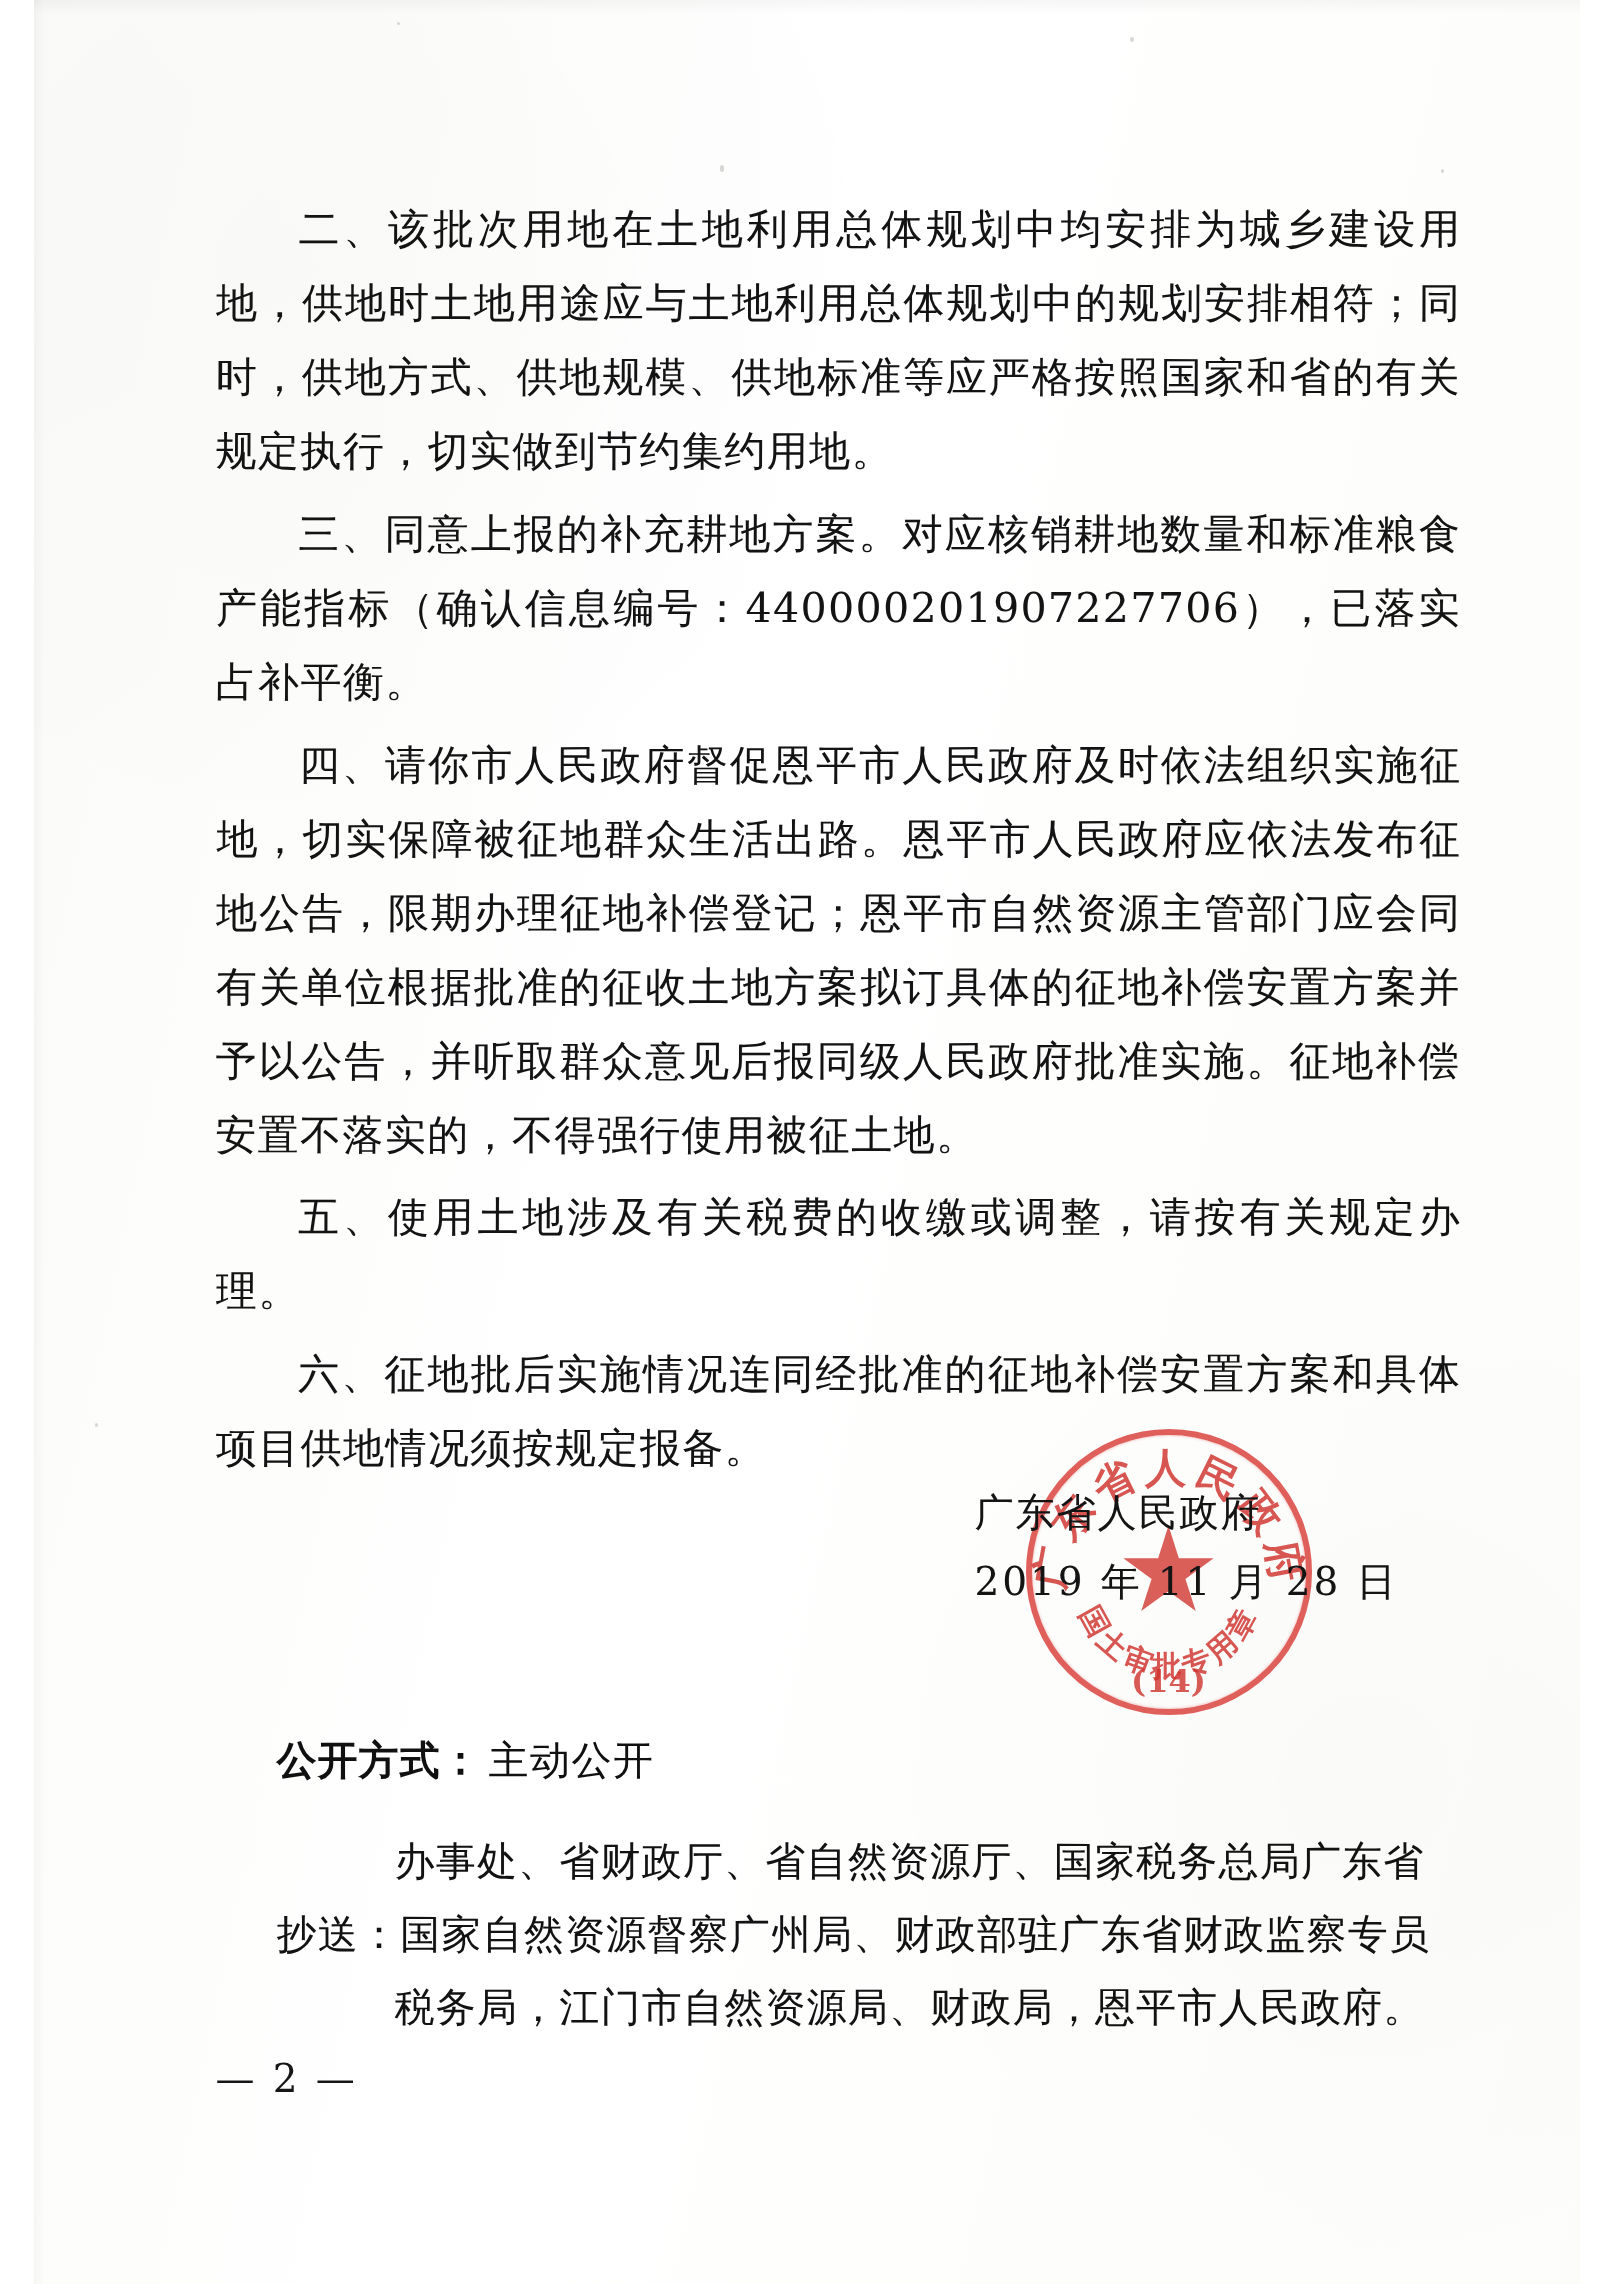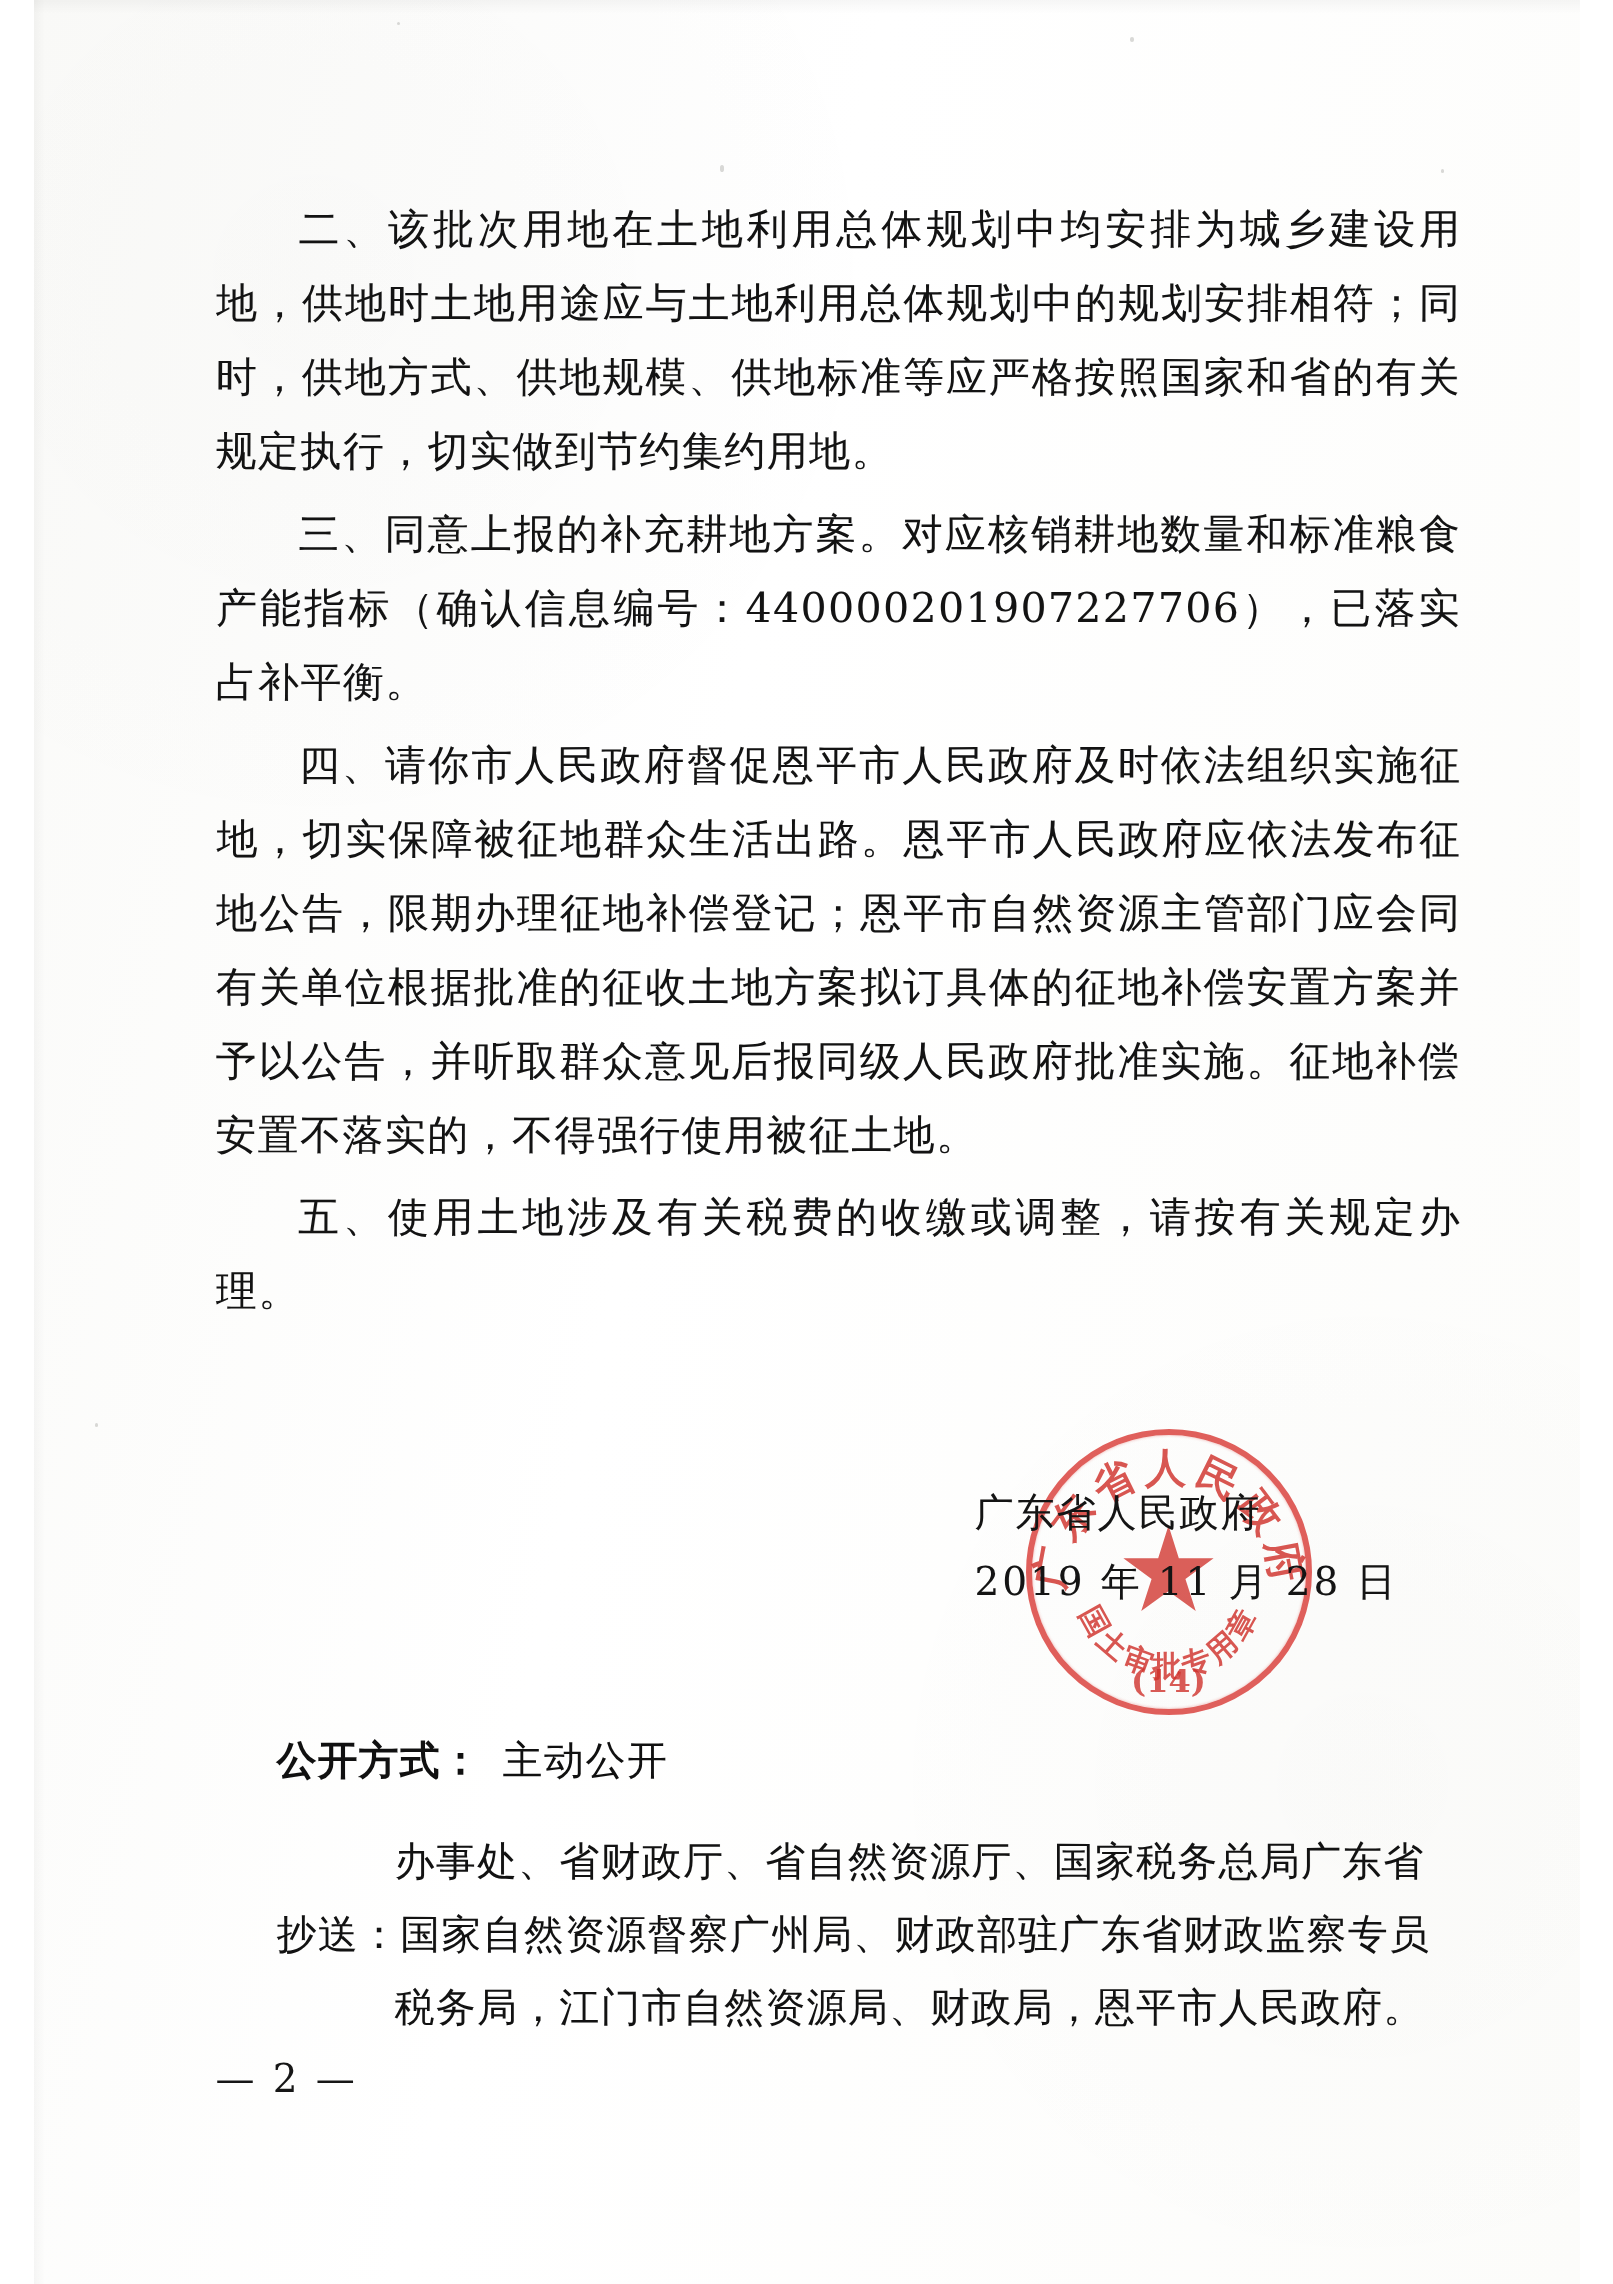--- a/index.html
+++ b/index.html
@@ -148,21 +148,21 @@
     white-space: nowrap;
     color: #101010;
     font-family: "DejaVu Serif", "Liberation Serif", serif;
   }
   .disclosure .label {
     font-weight: bold;
     letter-spacing: 1px;
   }
   .disclosure .value {
     letter-spacing: 1.5px;
-    margin-left: 21px;
+    margin-left: 7px;
   }
 
   .cc {
     position: absolute;
     left: 243px;
     top: 1825px;
     width: 1176px;
     font-size: 40px;
     line-height: 73px;
     color: #121212;
@@ -217,20 +217,21 @@
   <div class="body-block">
 
     <p class="para indent">二、该批次用地在土地利用总体规划中均安排为城乡建设用地，供地时土地用途应与土地利用总体规划中的规划安排相符；同时，供地方式、供地规模、供地标准等应严格按照国家和省的有关规定执行，切实做到节约集约用地。</p>
 
     <p class="para indent">三、同意上报的补充耕地方案。对应核销耕地数量和标准粮食产能指标（确认信息编号：440000201907227706），已落实占补平衡。</p>
 
     <p class="para indent">四、请你市人民政府督促恩平市人民政府及时依法组织实施征地，切实保障被征地群众生活出路。恩平市人民政府应依法发布征地公告，限期办理征地补偿登记；恩平市自然资源主管部门应会同有关单位根据批准的征收土地方案拟订具体的征地补偿安置方案并予以公告，并听取群众意见后报同级人民政府批准实施。征地补偿安置不落实的，不得强行使用被征土地。</p>
 
     <p class="para indent">五、使用土地涉及有关税费的收缴或调整，请按有关规定办理。</p>
 
+    <p class="para indent">六、征地批后实施情况连同经批准的征地补偿安置方案和具体项目供地情况须按规定报备。</p>
 
   </div>
 
   <div class="sign-zone">
 
     <div class="seal">
       <div class="seal-ring"></div>
 
       <svg class="seal-arc-top" viewBox="0 0 292 292">
         <defs>

